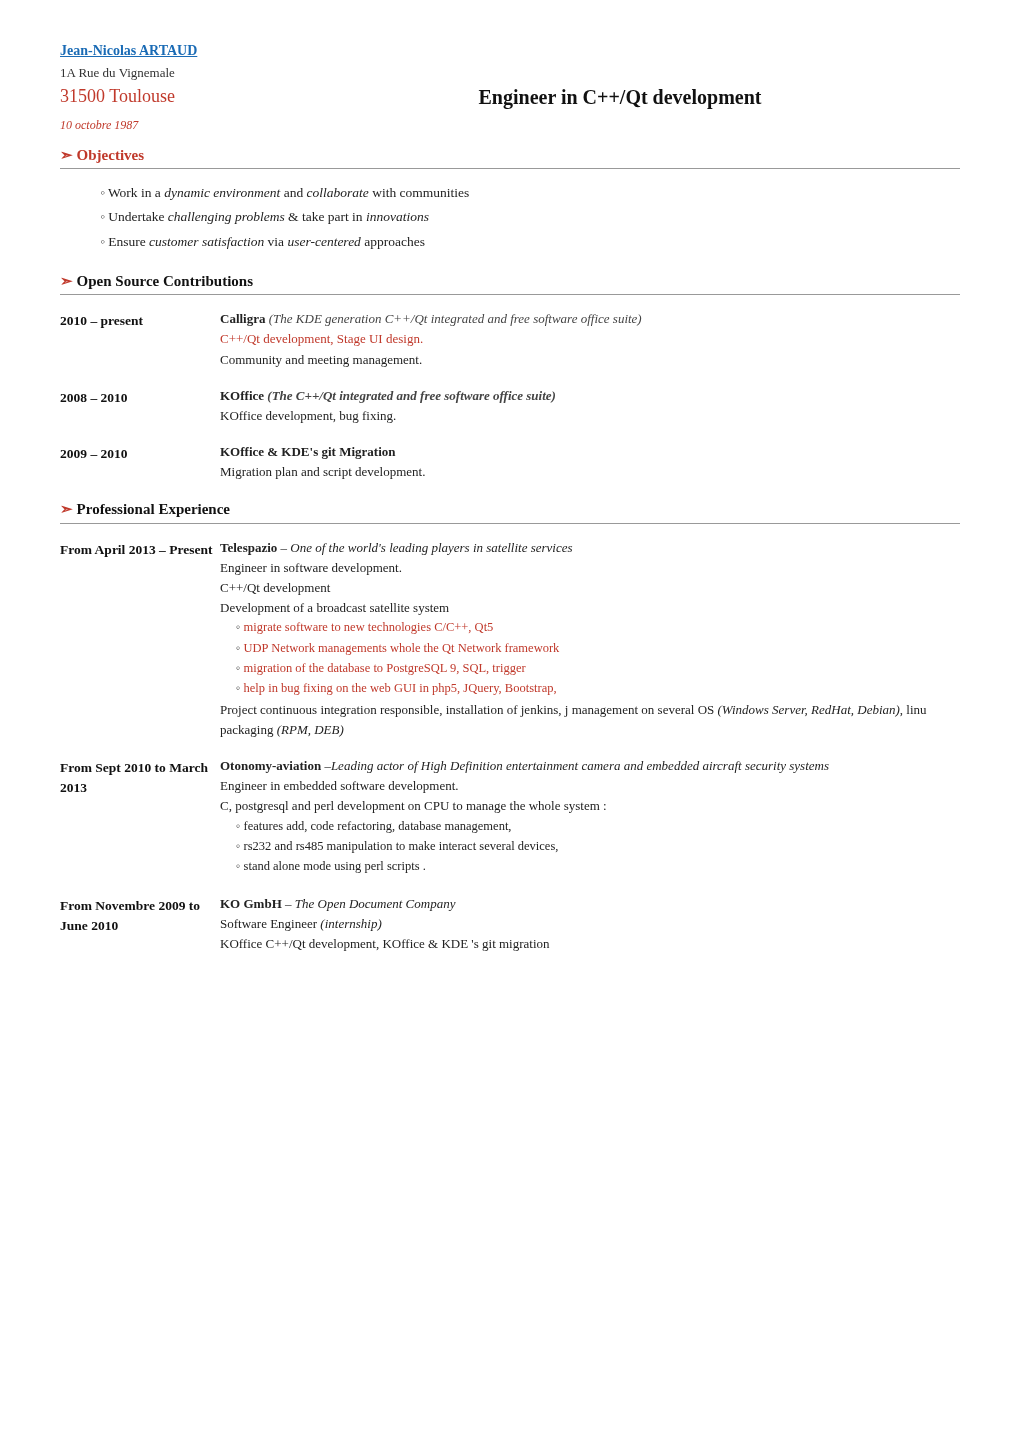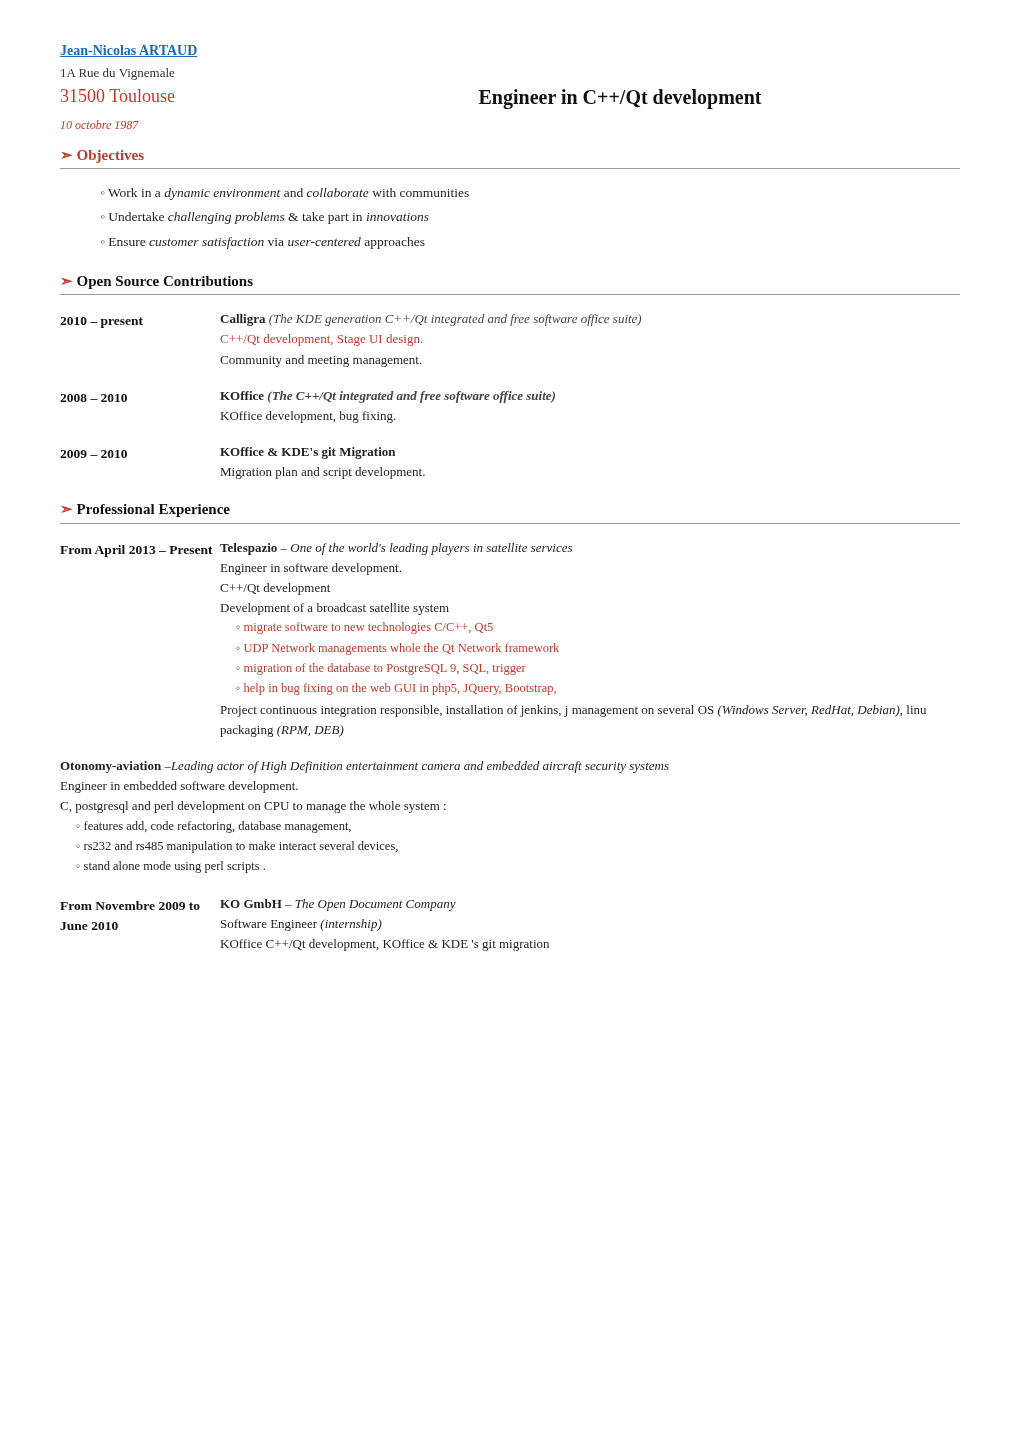--- a/index.html
+++ b/index.html
@@ -218,20 +218,21 @@
           <li class="red">migrate software to new technologies C/C++, Qt5</li>
           <li class="red">UDP Network managements whole the Qt Network framework</li>
           <li class="red">migration of the database to PostgreSQL 9, SQL, trigger</li>
           <li class="red">help in bug fixing on the web GUI in php5, JQuery, Bootstrap,</li>
         </ul>
         <span>Project continuous integration responsible, installation of jenkins, j management on several OS <em>(Windows Server, RedHat, Debian)</em>, linu packaging <em>(RPM, DEB)</em></span>
       </div>
     </div>
 
     <div class="two-col-row">
+      <div class="col-date" style="font-weight:bold; font-size:13.5px;">From Sept 2010 to March  2013</div>
       <div class="col-content">
         <strong>Otonomy-aviation</strong><span style="font-style:italic;"> –<em>Leading actor of High Definition entertainment camera and  embedded aircraft security systems</em></span><br>
         <span>Engineer in embedded software development.</span><br>
         <span>C, postgresql and perl development on CPU to manage the whole system :</span><br>
         <ul class="sub-list">
           <li>features add, code refactoring, database management,</li>
           <li>rs232 and rs485 manipulation to make interact several devices,</li>
           <li>stand alone mode using perl scripts .</li>
         </ul>
       </div>

